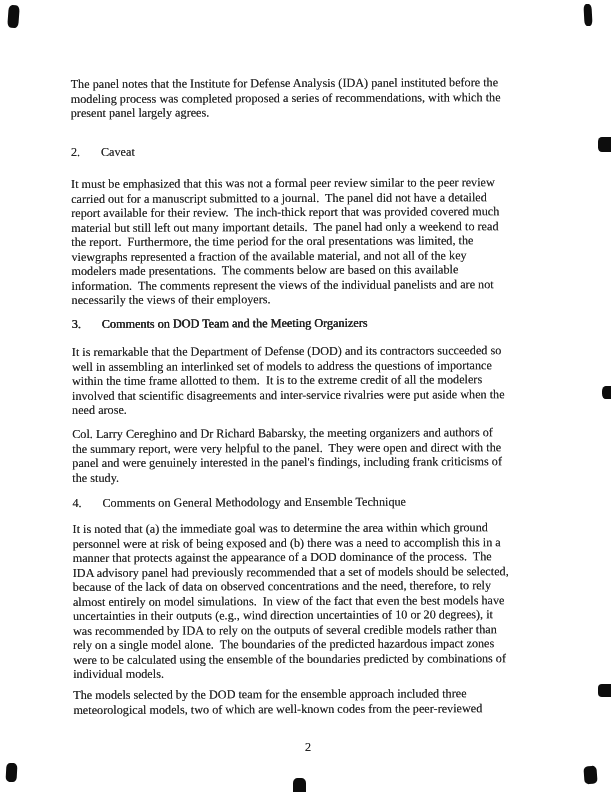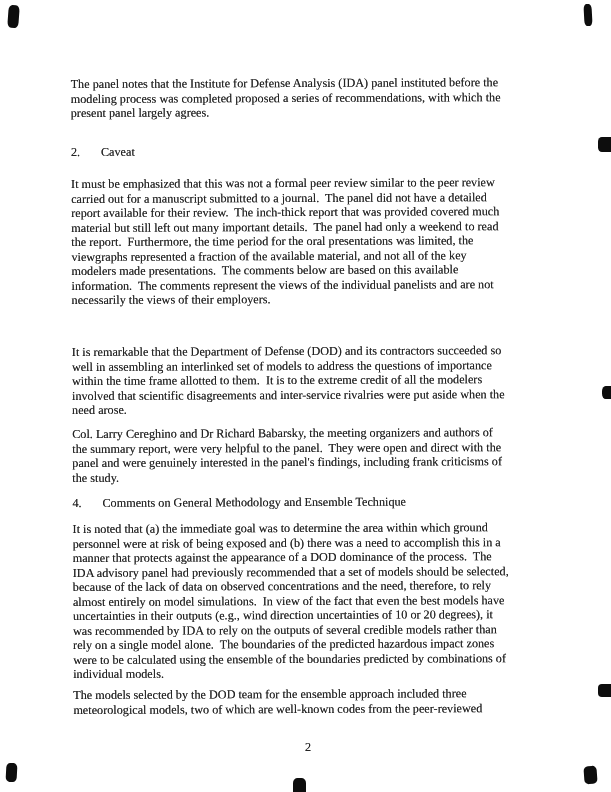--- a/index.html
+++ b/index.html
@@ -64,20 +64,21 @@
     <p class="para" style="top:176px">It must be emphasized that this was not a formal peer review similar to the peer review
 carried out for a manuscript submitted to a journal.  The panel did not have a detailed
 report available for their review.  The inch-thick report that was provided covered much
 material but still left out many important details.  The panel had only a weekend to read
 the report.  Furthermore, the time period for the oral presentations was limited, the
 viewgraphs represented a fraction of the available material, and not all of the key
 modelers made presentations.  The comments below are based on this available
 information.  The comments represent the views of the individual panelists and are not
 necessarily the views of their employers.</p>
 
+    <h2 class="heading semibold" style="top:316px"><span class="hnum">3.</span><span>Comments on DOD Team and the Meeting Organizers</span></h2>
 
     <p class="para" style="top:344px">It is remarkable that the Department of Defense (DOD) and its contractors succeeded so
 well in assembling an interlinked set of models to address the questions of importance
 within the time frame allotted to them.  It is to the extreme credit of all the modelers
 involved that scientific disagreements and inter-service rivalries were put aside when the
 need arose.</p>
 
     <p class="para" style="top:426px">Col. Larry Cereghino and Dr Richard Babarsky, the meeting organizers and authors of
 the summary report, were very helpful to the panel.  They were open and direct with the
 panel and were genuinely interested in the panel's findings, including frank criticisms of

